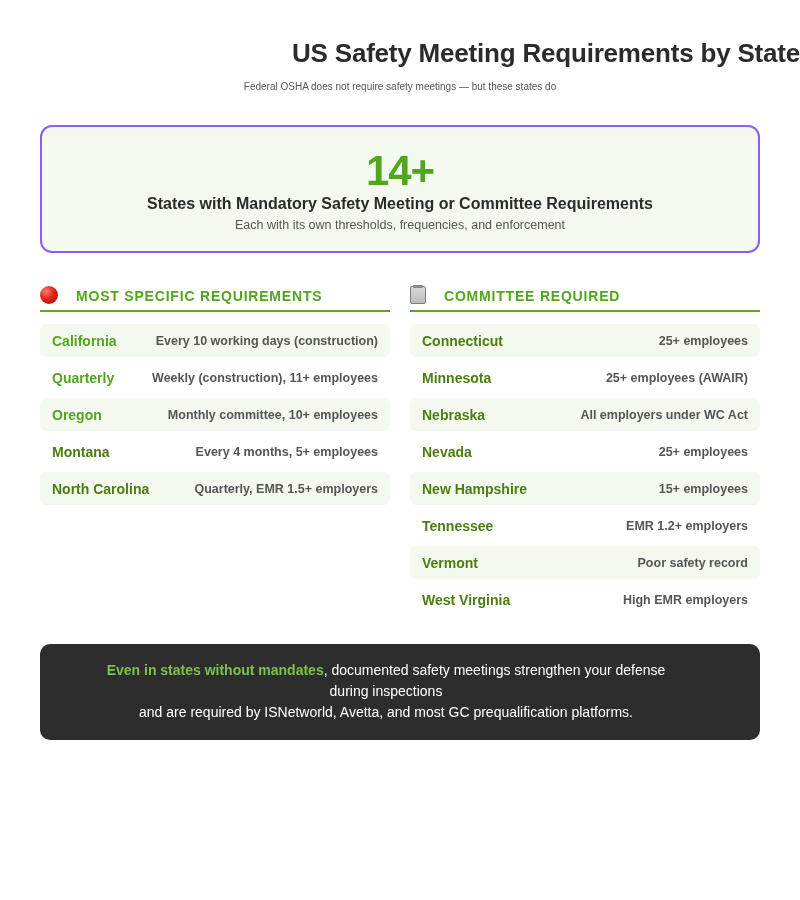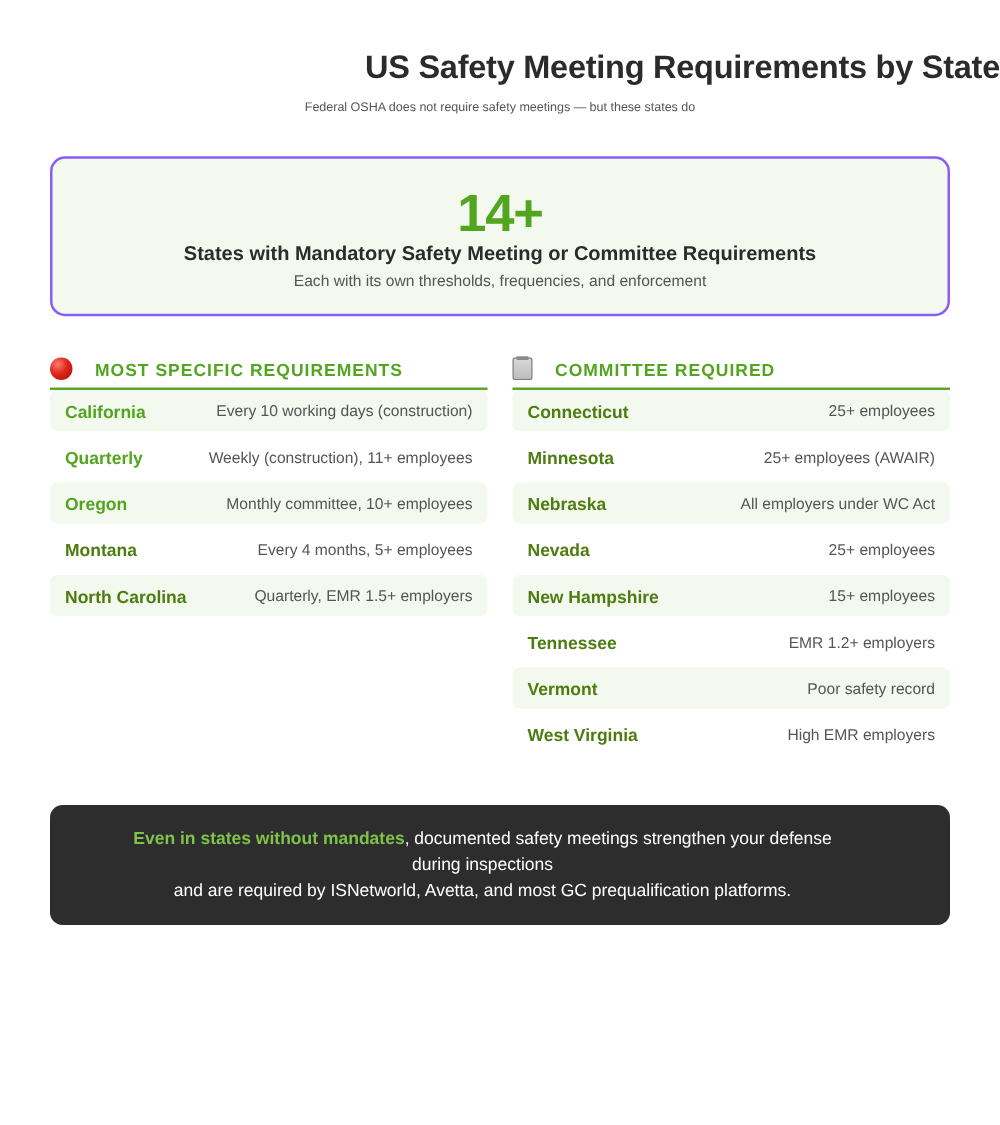--- a/index.html
+++ b/index.html
@@ -52,30 +52,30 @@
   .clipboard-icon {
     width: 16px; height: 18px; display: inline-block; flex: 0 0 16px;
     border: 1.5px solid #7b7b7b; border-radius: 2px;
     background: linear-gradient(#d8d8d8, #bdbdbd); position: relative; margin-top: -2px;
   }
   .clipboard-icon::before {
     content: ""; position: absolute; left: 2px; right: 2px; top: -2px; height: 3px;
     background: #8a8a8a; border-radius: 1px;
   }
 
-  .rows { }
+  .rows { margin-top: 12px; }
   .row {
     height: 33px; margin-bottom: 4px; border-radius: 6px;
     display: flex; align-items: center; justify-content: space-between;
     padding: 0 12px;
   }
   .row.shaded { background: #f3f9ee; }
   .state-name { font-size: 14px; font-weight: bold; color: #4d7c0f; }
   .state-name.green { color: #52a51f; }
-  .state-req { font-size: 12.5px; color: #555555; text-align: left; }
+  .state-req { font-size: 12.5px; color: #555555; text-align: left; font-weight: bold; }
 
   .footer-box {
     position: absolute; left: 40px; top: 644px; width: 720px; height: 96px;
     background: #2d2d2d; border-radius: 10px;
     color: #ffffff; font-size: 14px; line-height: 21px; text-align: center;
     padding: 16px 88px 0 60px;
   }
   .footer-highlight { color: #7ec24a; font-weight: bold; }
 </style>
 </head>

